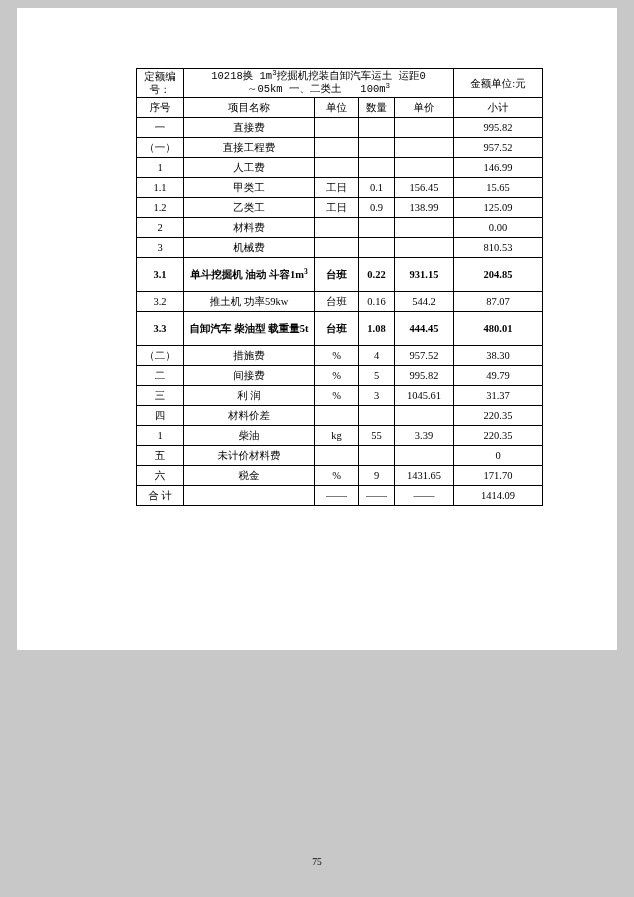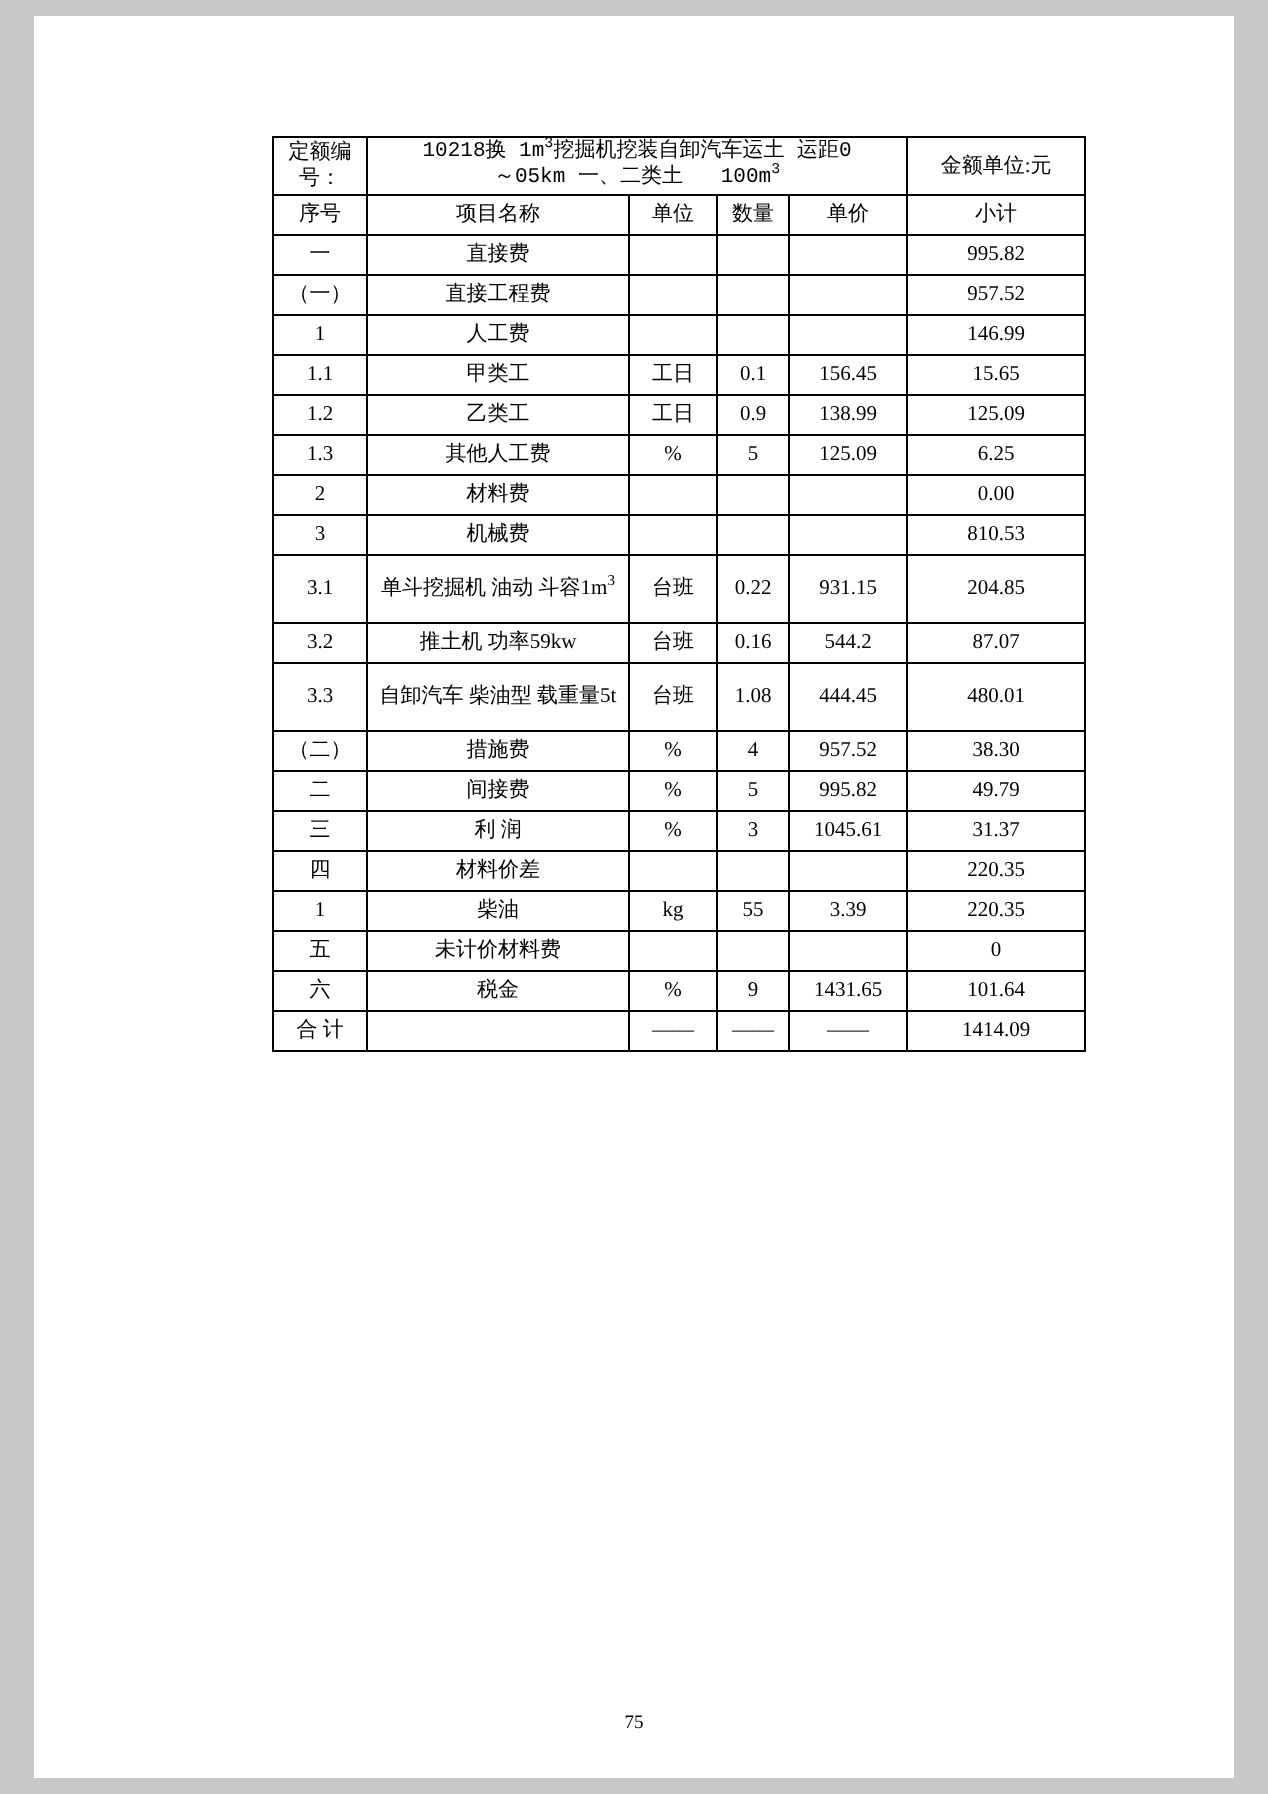--- a/index.html
+++ b/index.html
@@ -10,21 +10,21 @@
     width: 634px;
     height: 897px;
     background: #c8c8c8;
     font-family: "Liberation Serif", serif;
   }
   .page {
     position: absolute;
     left: 17px;
     top: 8px;
     width: 600px;
-    height: 881px;
+    height: 642px;
     background: #ffffff;
     box-sizing: border-box;
   }
   .sheet {
     position: absolute;
     left: 119px;
     top: 60px;
     width: 406px;
   }
   table.estimate {
@@ -64,20 +64,21 @@
   }
   .row-head td {
     font-size: 10.5px;
     height: 17px;
   }
   .r td {
     height: 17px;
   }
   .r-tall td {
     height: 31px;
+    font-weight: bold;
   }
   .name-cell {
     line-height: 1.2;
   }
   sup {
     font-size: 7.5px;
     vertical-align: super;
     line-height: 0;
   }
   .pagenum {
@@ -158,28 +159,20 @@
         </tr>
         <tr class="r">
           <td>1.2</td>
           <td class="name-cell">乙类工</td>
           <td>工日</td>
           <td>0.9</td>
           <td>138.99</td>
           <td>125.09</td>
         </tr>
         <tr class="r">
-          <td>1.3</td>
-          <td class="name-cell">其他人工费</td>
-          <td>%</td>
-          <td>5</td>
-          <td>125.09</td>
-          <td>6.25</td>
-        </tr>
-        <tr class="r">
           <td>2</td>
           <td class="name-cell">材料费</td>
           <td></td>
           <td></td>
           <td></td>
           <td>0.00</td>
         </tr>
         <tr class="r">
           <td>3</td>
           <td class="name-cell">机械费</td>
@@ -259,21 +252,21 @@
           <td></td>
           <td></td>
           <td>0</td>
         </tr>
         <tr class="r">
           <td>六</td>
           <td class="name-cell">税金</td>
           <td>%</td>
           <td>9</td>
           <td>1431.65</td>
-          <td>101.64</td>
+          <td>171.70</td>
         </tr>
         <tr class="r">
           <td>合 计</td>
           <td class="name-cell"></td>
           <td>——</td>
           <td>——</td>
           <td>——</td>
           <td>1414.09</td>
         </tr>
       </tbody>

